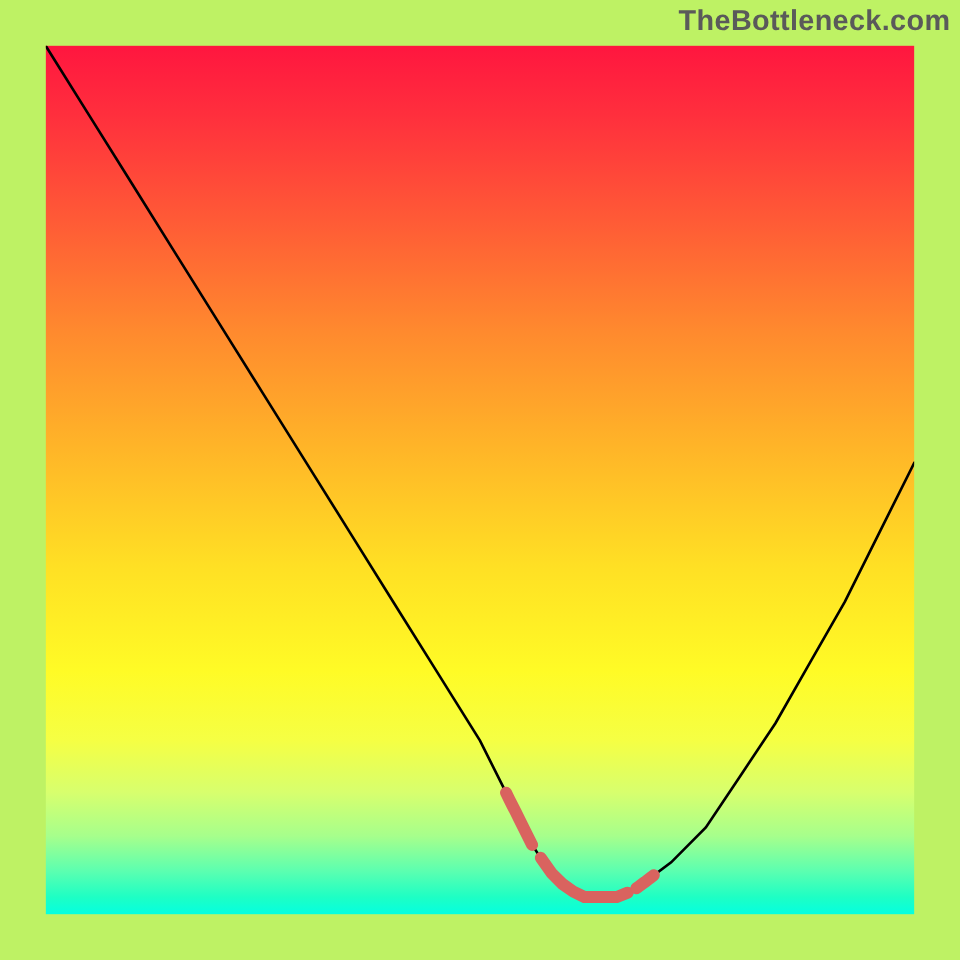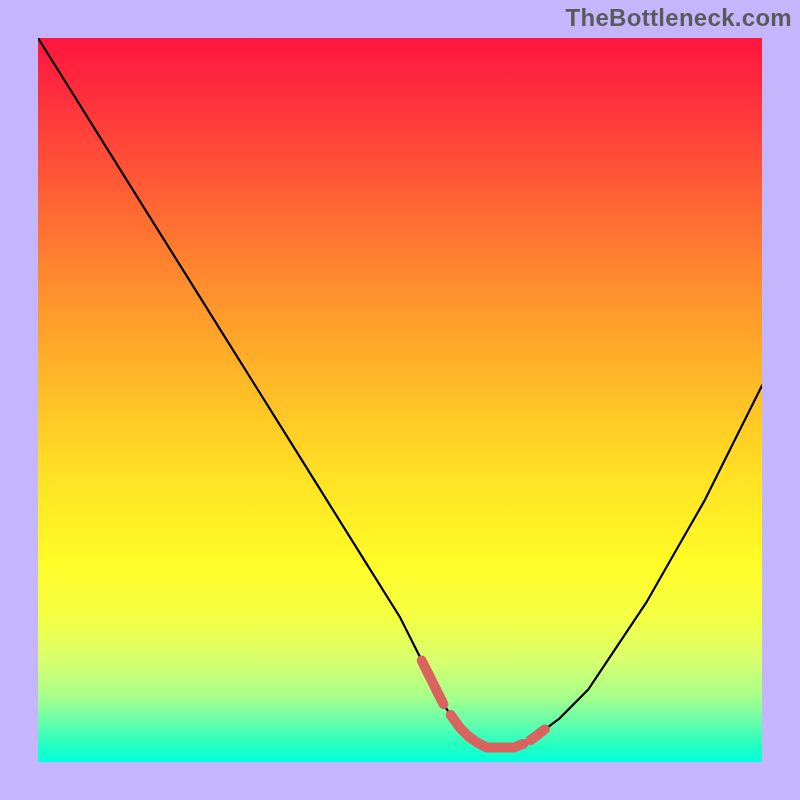--- a/index.html
+++ b/index.html
@@ -8,21 +8,21 @@
     width: 800px;
     height: 800px;
     overflow: hidden;
     background: #000;
     font-family: Arial, Helvetica, sans-serif;
   }
   .frame {
     position: relative;
     width: 800px;
     height: 800px;
-    background: #c4b5fd;
+    background: #bef264;
   }
   .watermark {
     position: absolute;
     top: 4px;
     right: 8px;
     font-size: 24px;
     font-weight: 600;
     color: #5a5a5a;
     letter-spacing: 0.3px;
     z-index: 10;

